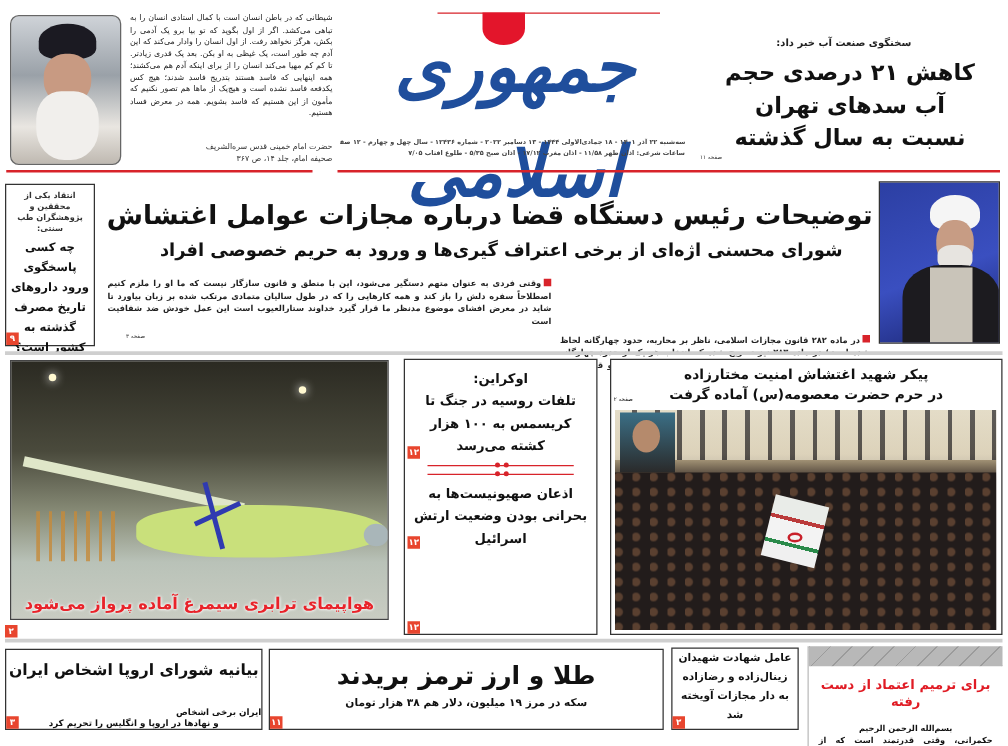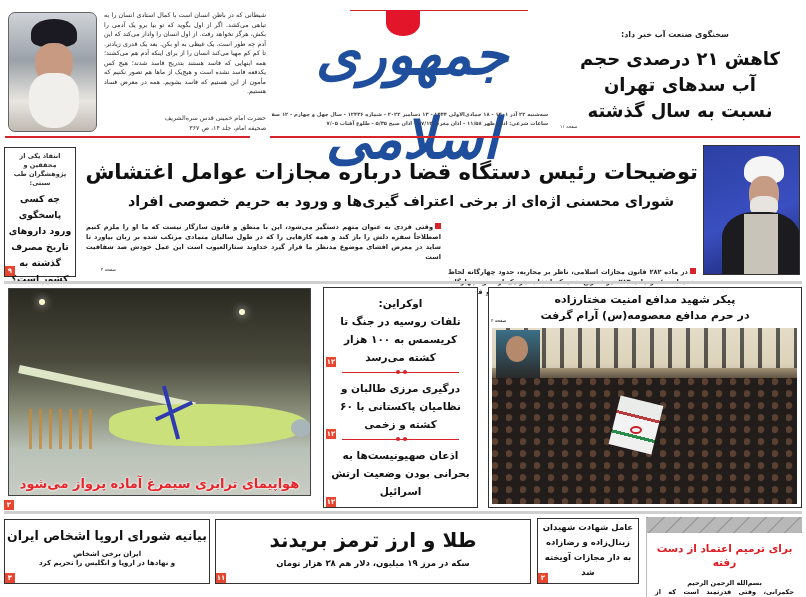--- a/index.html
+++ b/index.html
@@ -84,50 +84,47 @@
 <div class="abs bold" style="left:8px;top:476px;width:303px;text-align:center;font-size:13px;color:#e8232a;text-shadow:0 0 2px #fff,0 0 3px #fff;">هواپیمای ترابری سیمرغ آماده پرواز می‌شود</div>
 <div class="pn" style="left:4px;top:500px;">۲</div>
 
 <div class="box" style="left:323px;top:287px;width:155px;height:221px;padding-top:6px;">
   <div class="center bold" style="font-size:10.5px;line-height:18px;position:relative;padding:0 6px;">
     <div>اوکراین:</div>
     <div>تلفات روسیه در جنگ تا کریسمس به ۱۰۰ هزار کشته می‌رسد</div>
   </div>
   <div class="pn" style="left:2px;top:69px;">۱۲</div>
   <div class="sep"></div>
-  <div class="center bold" style="font-size:10.5px;line-height:18px;padding:0 6px;">
-    <div>درگیری مرزی طالبان و نظامیان پاکستانی با ۶۰ کشته و زخمی</div>
-  </div>
   <div class="pn" style="left:2px;top:141px;">۱۲</div>
   <div class="sep"></div>
   <div class="center bold" style="font-size:10.5px;line-height:18px;padding:0 6px;">
     <div>اذعان صهیونیست‌ها به بحرانی بودن وضعیت ارتش اسرائیل</div>
   </div>
   <div class="pn" style="left:2px;bottom:0;">۱۲</div>
 </div>
 
 <div class="box" style="left:488px;top:287px;width:314px;height:221px;">
-  <div class="center bold" style="margin-top:4px;font-size:11px;line-height:16px;">پیکر شهید مدافع امنیت مختارزاده</div>
-  <div class="center bold" style="font-size:11px;line-height:16px;">در حرم مدافع معصومه(س) آرام گرفت</div>
+  <div class="center bold" style="margin-top:4px;font-size:11px;line-height:16px;">پیکر شهید اغتشاش امنیت مختارزاده</div>
+  <div class="center bold" style="font-size:11px;line-height:16px;">در حرم حضرت معصومه(س) آماده گرفت</div>
   <div class="abs tiny" style="left:2px;top:30px;font-size:4.5px;">صفحه ۲</div>
   <div class="photo" style="left:3px;top:40px;width:305px;height:176px;background:linear-gradient(180deg,#d8cfb6 0%,#bfae8a 20%,#3a2f2a 32%,#1e1a1a 100%);">
     <div style="position:absolute;left:0;top:0;width:305px;height:40px;background:repeating-linear-gradient(90deg,#e9e2cf 0 14px,#2a2a30 14px 18px);opacity:0.7;"></div>
     <div style="position:absolute;left:4px;top:2px;width:44px;height:48px;background:linear-gradient(180deg,#3b6f86,#2a2a2a);"></div>
     <div style="position:absolute;left:14px;top:8px;width:22px;height:26px;border-radius:50%;background:#b58a6c;"></div>
     <div style="position:absolute;left:0;top:50px;width:305px;height:126px;background:radial-gradient(circle at 20% 30%,#5a4030 0 3px,transparent 4px) 0 0/14px 12px,#221c1b;"></div>
     <div style="position:absolute;left:122px;top:72px;width:44px;height:50px;background:linear-gradient(180deg,#e9ece8 0 30%,#bb3b3b 30% 36%,#f3f3f3 36% 70%,#2a8a4a 70% 76%,#f0f0f0 76%);transform:rotate(14deg);"></div>
     <div style="position:absolute;left:138px;top:98px;width:12px;height:8px;border-radius:50%;border:2px solid #c8202a;"></div>
   </div>
 </div>
 
 <div class="greyline" style="left:4px;top:511px;width:798px;"></div>
 
 <div class="box" style="left:4px;top:519px;width:206px;height:65px;">
   <div class="center bold" style="margin-top:7px;font-size:12.5px;line-height:18px;">بیانیه شورای اروپا اشخاص ایران</div>
-  <div class="center bold" style="margin-top:5px;font-size:7px;line-height:9px;">ایران برخی اشخاص</div>
+  <div class="center bold" style="margin-top:21px;font-size:7px;line-height:9px;text-align:right;">ایران برخی اشخاص</div>
   <div class="center bold" style="font-size:7px;line-height:9px;">و نهادها در اروپا و انگلیس را تحریم کرد</div>
   <div class="pn" style="left:0;bottom:0;">۳</div>
 </div>
 
 <div class="box" style="left:215px;top:519px;width:316px;height:65px;">
   <div class="center bold" style="margin-top:5px;font-size:20px;line-height:30px;">طلا و ارز ترمز بریدند</div>
   <div class="center bold" style="margin-top:2px;font-size:8.5px;line-height:12px;">سکه در مرز ۱۹ میلیون، دلار هم ۳۸ هزار تومان</div>
   <div class="pn" style="left:0;bottom:0;">۱۱</div>
 </div>
 

